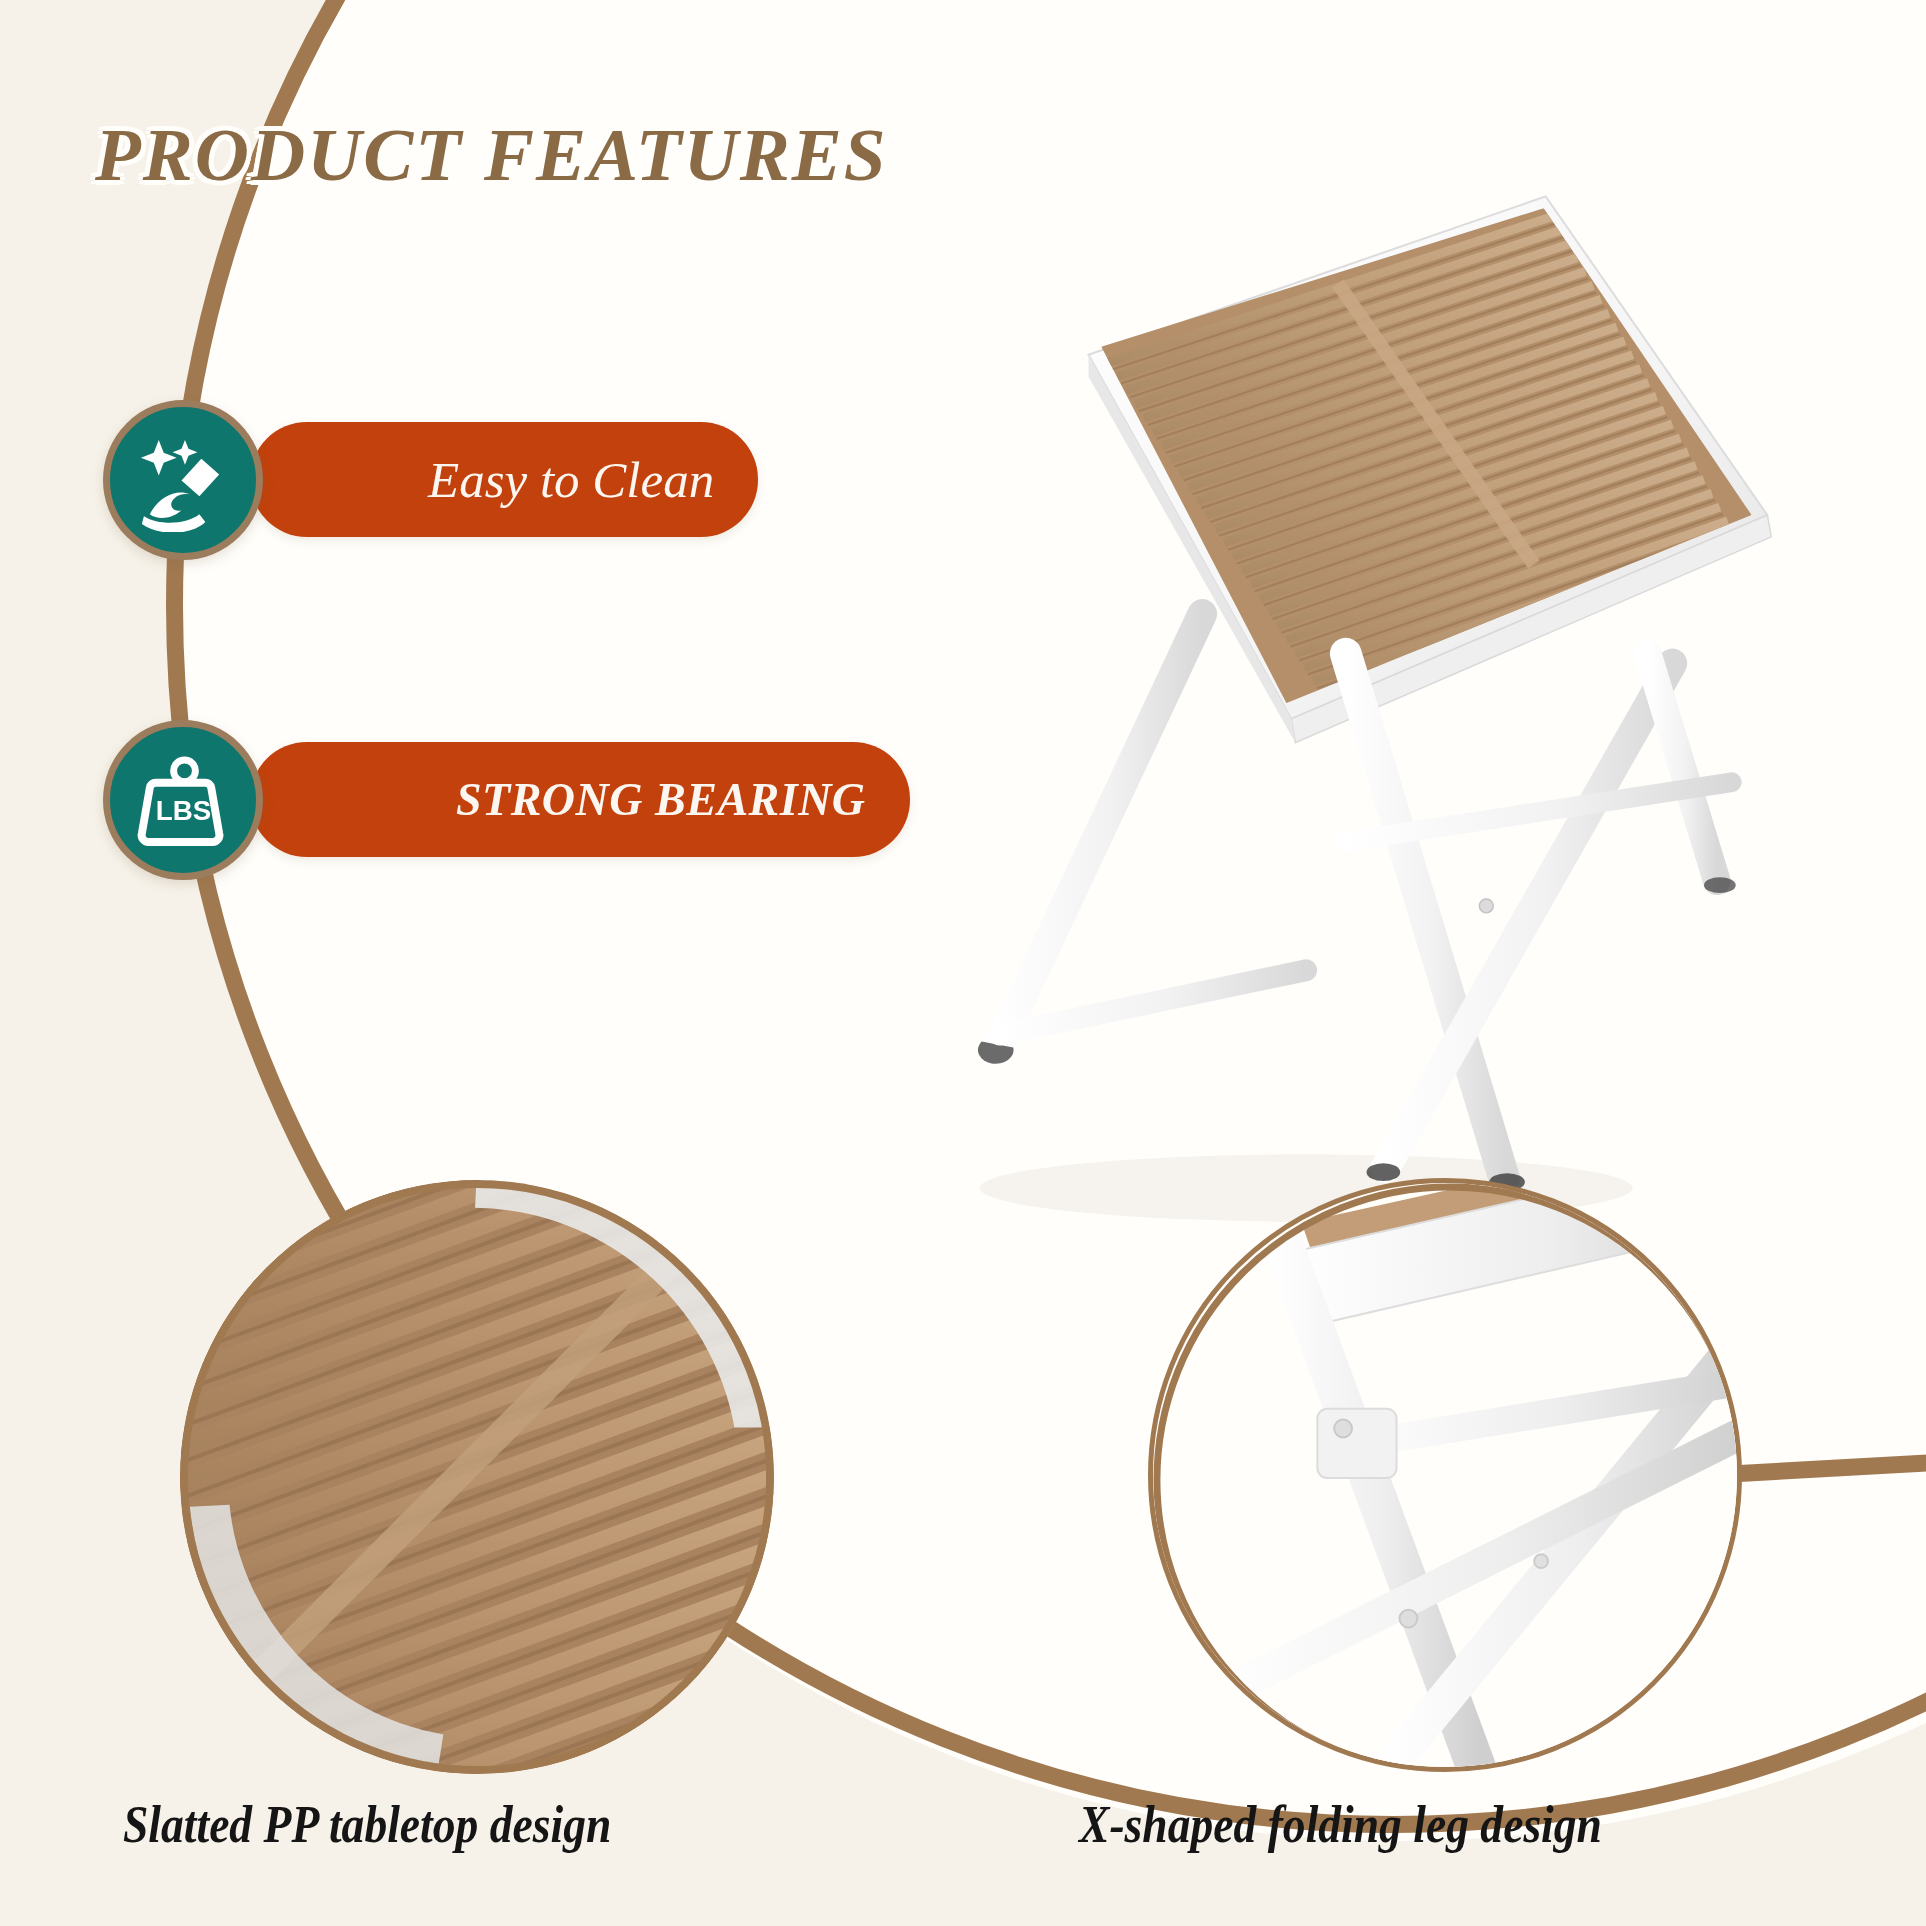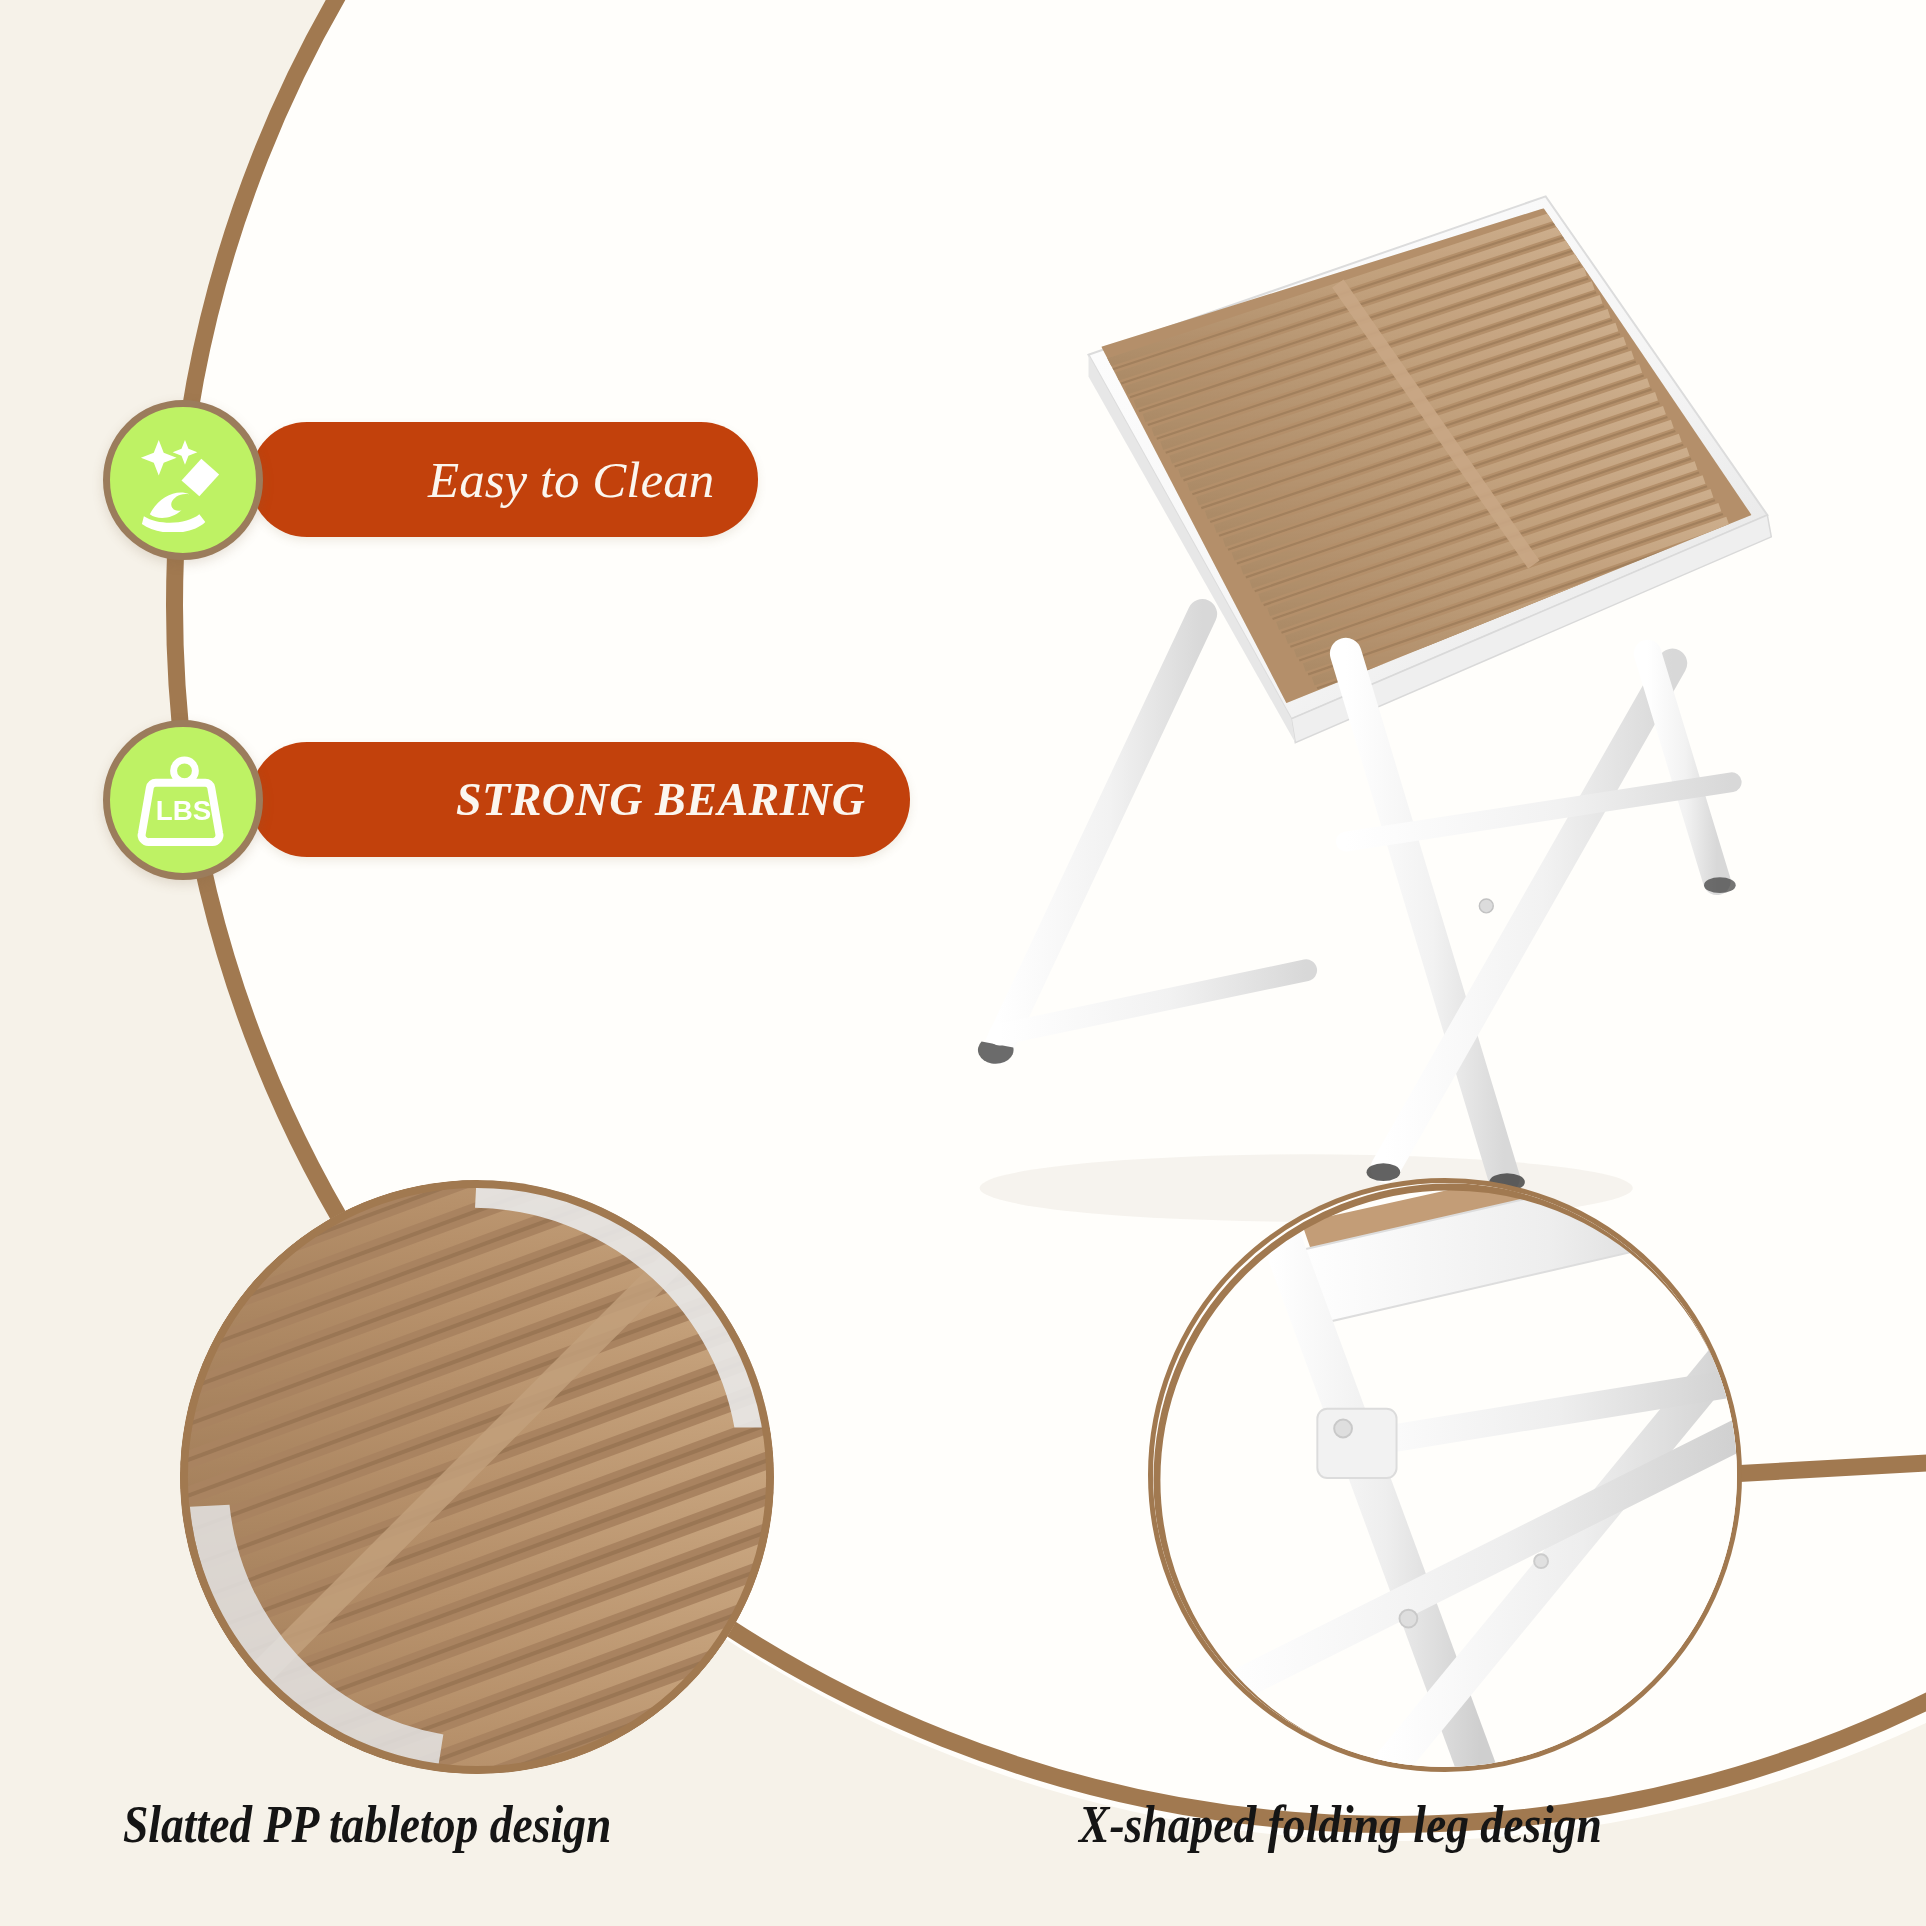--- a/index.html
+++ b/index.html
@@ -68,21 +68,21 @@
     box-shadow:0 4px 10px rgba(120,95,60,.12);
   }
   .badge-pill span{
     color:#fbf6ef;
     font-style:italic;
     white-space:nowrap;
   }
   .badge-circle{
     position:absolute;left:0;top:0;
     width:160px;height:160px;border-radius:50%;
-    background:#bef264;
+    background:#0f766e;
     border:7px solid #9b7c5c;
     box-sizing:border-box;
     display:flex;align-items:center;justify-content:center;
     z-index:3;
     box-shadow:0 4px 12px rgba(120,95,60,.18);
   }
   .badge-circle svg{display:block;}
 
   #badge-clean{left:103px;top:400px;}
   #badge-clean .badge-pill span{font-size:51px;}
@@ -244,20 +244,21 @@
 
         <ellipse cx="763" cy="1004" rx="18" ry="9" fill="#3b3b3b" opacity=".8"></ellipse>
         <ellipse cx="638" cy="994" rx="17" ry="9" fill="#3b3b3b" opacity=".8"></ellipse>
         <ellipse cx="978" cy="704" rx="16" ry="8" fill="#3b3b3b" opacity=".7"></ellipse>
 
         <circle cx="742" cy="725" r="7" fill="#dcdcdc" stroke="#c2c2c2" stroke-width="1.5"></circle>
       </g>
     </svg>
   </div>
 
+  <div class="title">PRODUCT FEATURES</div>
 
   <div class="badge" id="badge-clean">
     <div class="badge-pill">
       <span>Easy to Clean</span>
     </div>
     <div class="badge-circle">
       <svg width="103" height="103" viewBox="0 0 104 104" fill="#ffffff">
         <path d="M22 24 l5 -13 l5 13 l13 5 l-13 5 l-5 13 l-5 -13 l-13 -5 z"></path>
         <path d="M50 20 l3.5 -9 l3.5 9 l9 3.5 l-9 3.5 l-3.5 9 l-3.5 -9 l-9 -3.5 z"></path>
         <path d="M70 30 l18 16 l-20 22 l-18 -16 z"></path>

